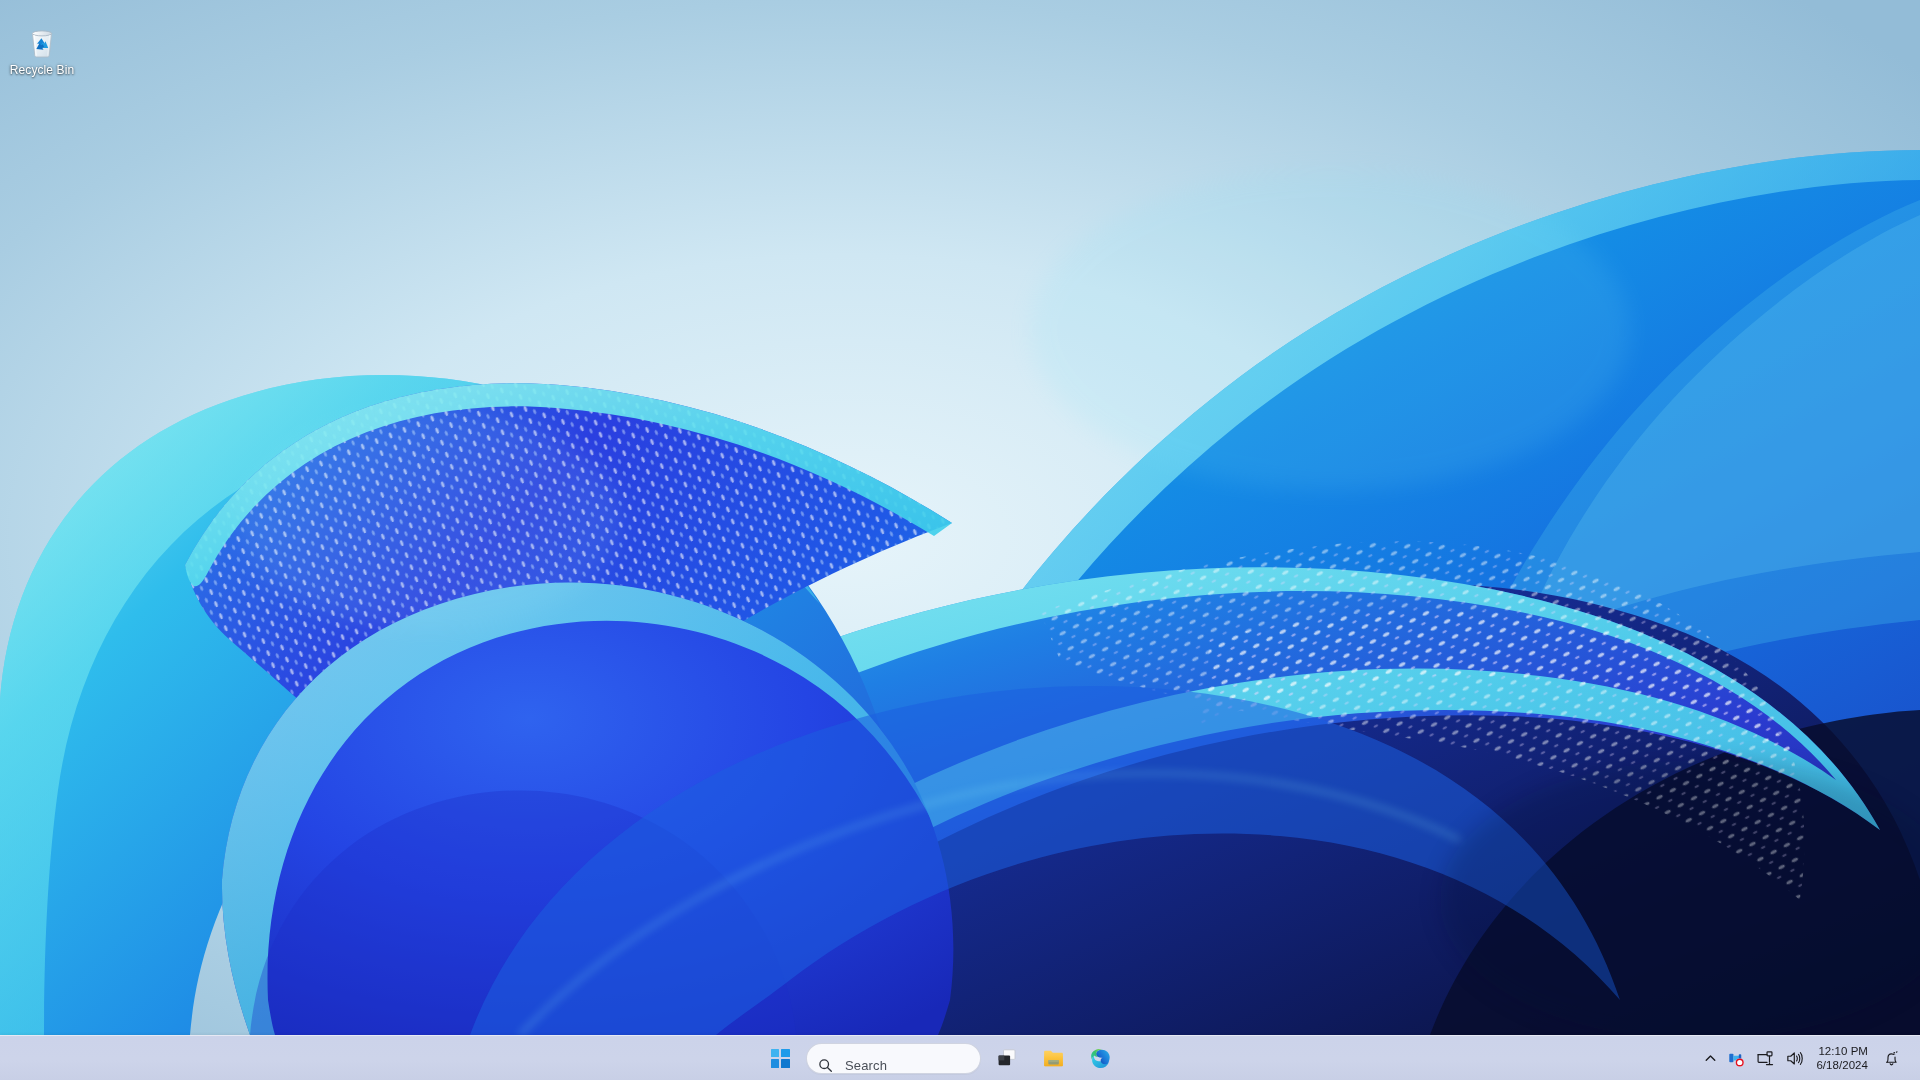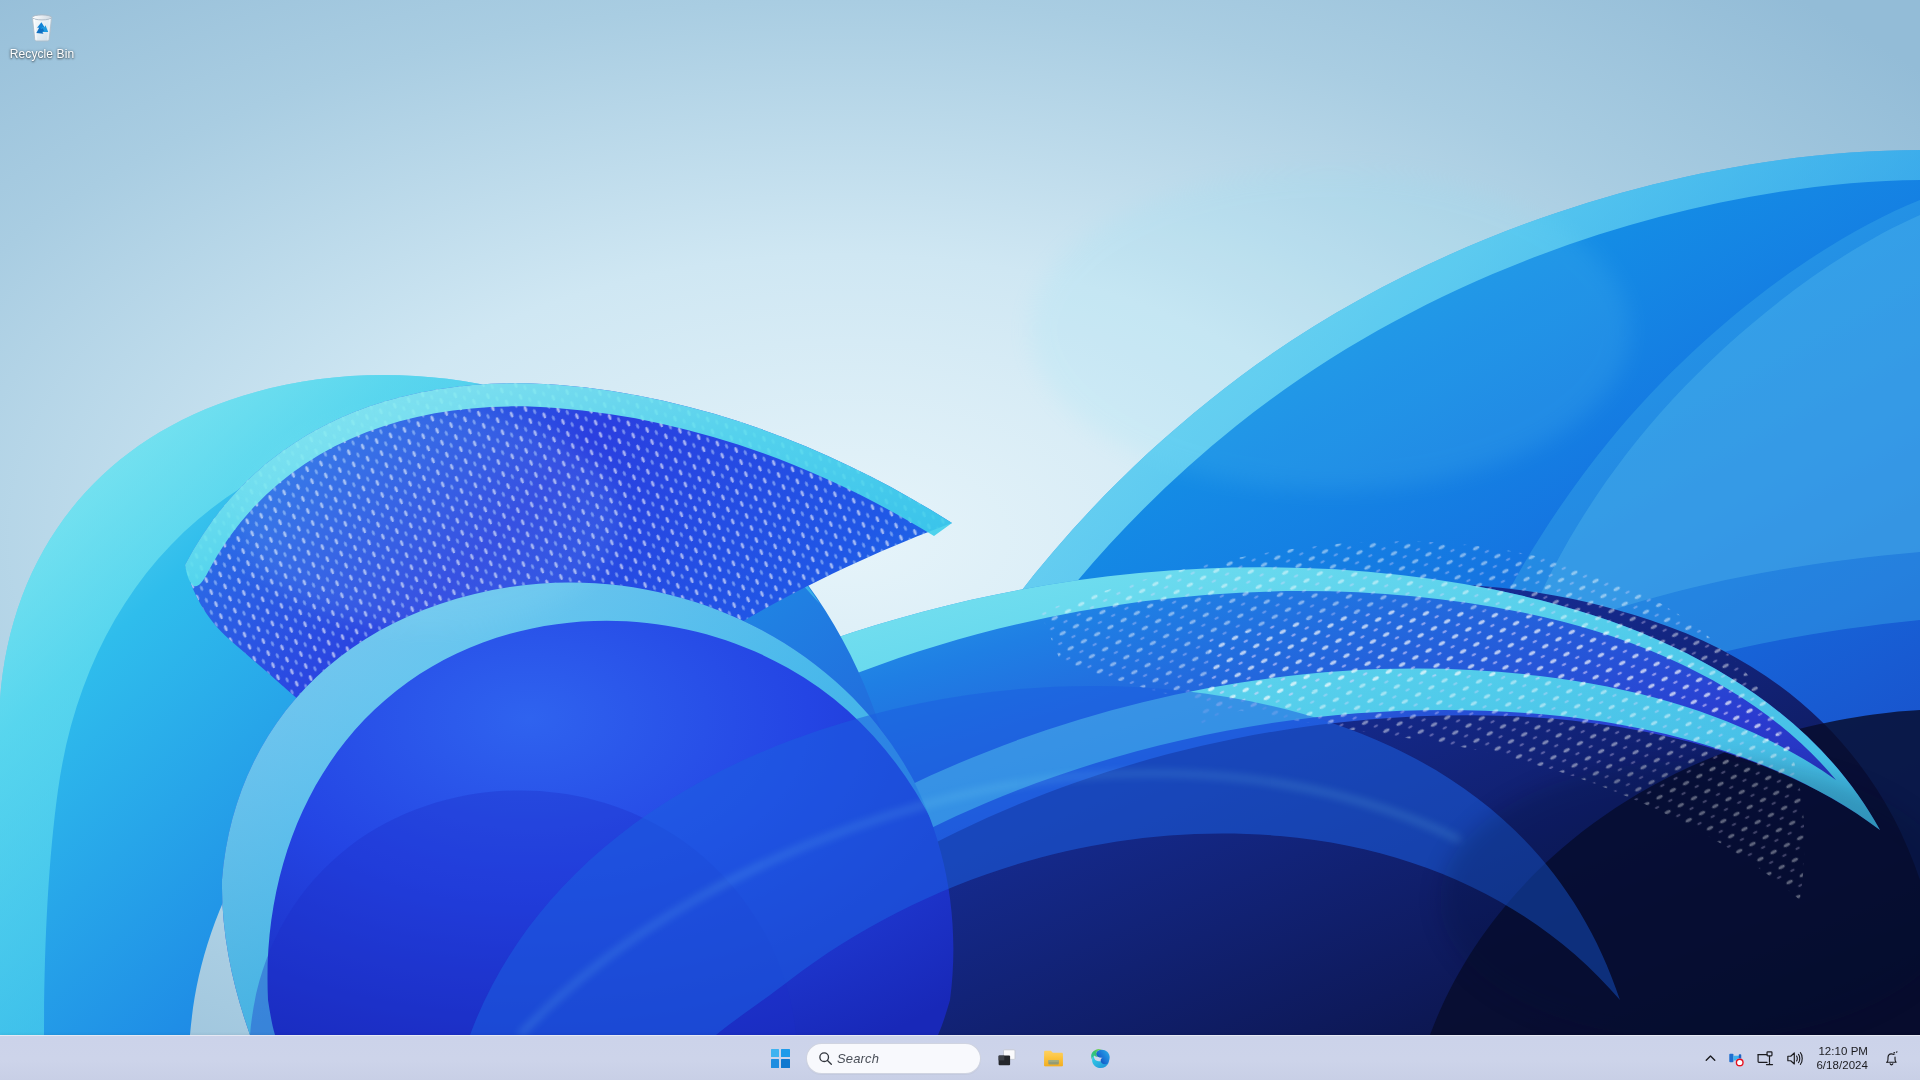--- a/index.html
+++ b/index.html
@@ -12,21 +12,21 @@
 
   
   #desktop {
     position:absolute; left:0; top:0; width:1920px; height:1035px;
     overflow:hidden;
   }
   #wallpaper { position:absolute; left:0; top:0; width:1920px; height:1035px; display:block; }
 
   
   #icon-layer {
-    position:absolute; left:0; top:0; width:300px; height:600px;
+    position:absolute; left:0; top:16px; width:300px; height:600px;
     padding:6px 0 0 4px;
   }
   .desktop-icon {
     width:76px; display:flex; flex-direction:column; align-items:center;
     padding:4px 2px 3px 2px; border-radius:3px; cursor:default;
     user-select:none;
   }
   .desktop-icon .glyph { width:34px; height:34px; position:relative; }
   .desktop-icon .lbl {
     margin-top:3px; font-size:12px; line-height:14px; color:#ffffff;
@@ -60,22 +60,22 @@
   
   .winlogo { width:19px; height:19px; display:grid;
     grid-template-columns:1fr 1fr; grid-template-rows:1fr 1fr; gap:2.2px; }
   .winlogo i { display:block; border-radius:.5px; }
 
   
   #searchbox {
     width:175px; height:31px; border-radius:16px;
     background:rgba(252,252,254,.92);
     border:1px solid rgba(140,150,180,.38);
-    display:flex; align-items:center; padding:0 10px 0 11px; gap:4px;
-    cursor:text; box-shadow:0 1px 1px rgba(0,0,0,.035);font-style:italic;
+    display:flex; align-items:flex-end; padding:0 10px 0 11px; gap:12px;
+    cursor:text; box-shadow:0 1px 1px rgba(0,0,0,.035);
   }
   #searchbox .sicon { width:15px; height:15px; flex:0 0 auto; }
   #searchbox .stext { font-size:13px; color:#4a4f58; letter-spacing:.15px; }
 
   
   .tray-btn {
     height:36px; border-radius:5px; display:flex; align-items:center;
     justify-content:center; cursor:default; padding:0 5px;
   }
   #clock {

